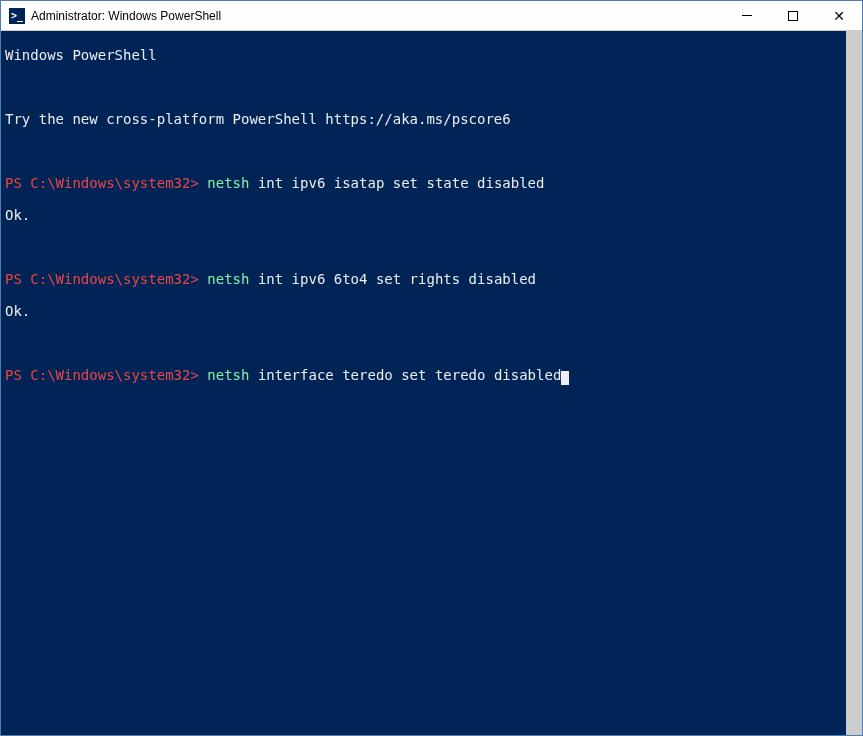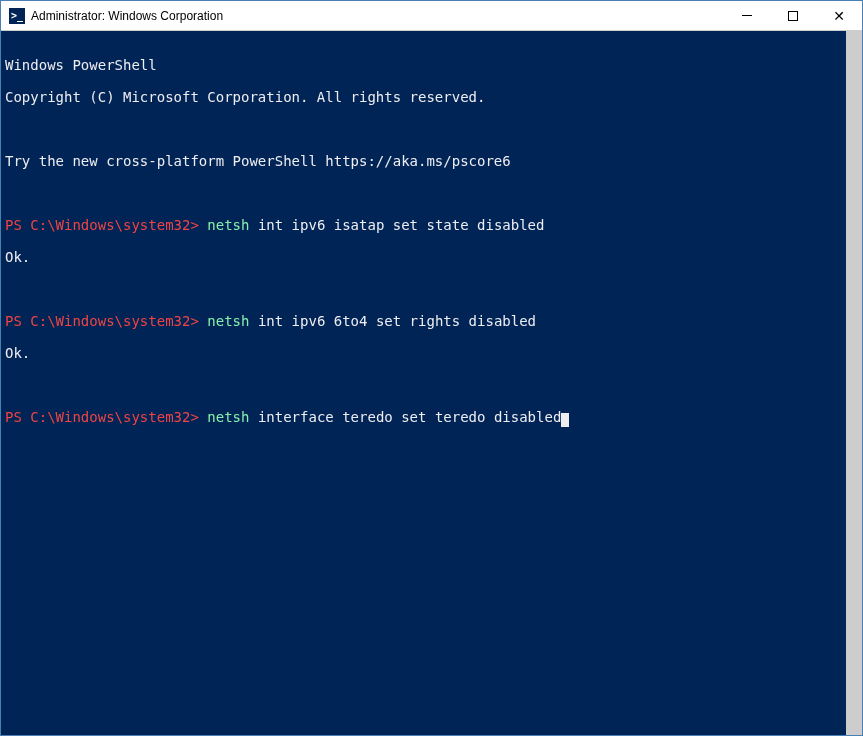--- a/index.html
+++ b/index.html
@@ -78,21 +78,21 @@
       line-height: 1;
     }
     .terminal-area {
       flex: 1;
       display: flex;
       background: #012456;
       position: relative;
     }
     .terminal {
       flex: 1;
-      padding: 10px 4px;
+      padding: 0 4px;
       font-family: Consolas, 'Lucida Console', monospace;
       font-size: 14px;
       line-height: 16px;
       color: #eeedf0;
       white-space: pre;
       overflow: hidden;
     }
     .scrollbar {
       width: 16px;
       background: #f0f0f0;
@@ -132,37 +132,36 @@
     }
   </style>
 </head>
 <body>
 
 <div class="window">
   <div class="titlebar">
     <div class="titlebar-icon">
       <span class="titlebar-icon-inner">&gt;_</span>
     </div>
-    <div class="titlebar-text">Administrator: Windows Corporation</div>
+    <div class="titlebar-text">Administrator: Windows PowerShell</div>
     <div class="titlebar-buttons">
       <div class="titlebar-button">
         <div class="min-icon"></div>
       </div>
       <div class="titlebar-button">
         <div class="max-icon"></div>
       </div>
       <div class="titlebar-button close">
         <span class="close-icon">✕</span>
       </div>
     </div>
   </div>
   <div class="terminal-area">
     <div class="terminal">
 <span class="line">Windows PowerShell</span>
-<span class="line">Copyright (C) Microsoft Corporation. All rights reserved.</span>
 <div class="empty-line"></div>
 <span class="line">Try the new cross-platform PowerShell https://aka.ms/pscore6</span>
 <div class="empty-line"></div>
 <span class="line"><span class="prompt">PS C:\Windows\system32&gt; </span><span class="cmd-highlight">netsh</span><span class="cmd-rest"> int ipv6 isatap set state disabled</span></span>
 <span class="line">Ok.</span>
 <div class="empty-line"></div>
 <span class="line"><span class="prompt">PS C:\Windows\system32&gt; </span><span class="cmd-highlight">netsh</span><span class="cmd-rest"> int ipv6 6to4 set rights disabled</span></span>
 <span class="line">Ok.</span>
 <div class="empty-line"></div>
 <span class="line"><span class="prompt">PS C:\Windows\system32&gt; </span><span class="cmd-highlight">netsh</span><span class="cmd-rest"> interface teredo set teredo disabled</span><span class="cursor"></span></span>

